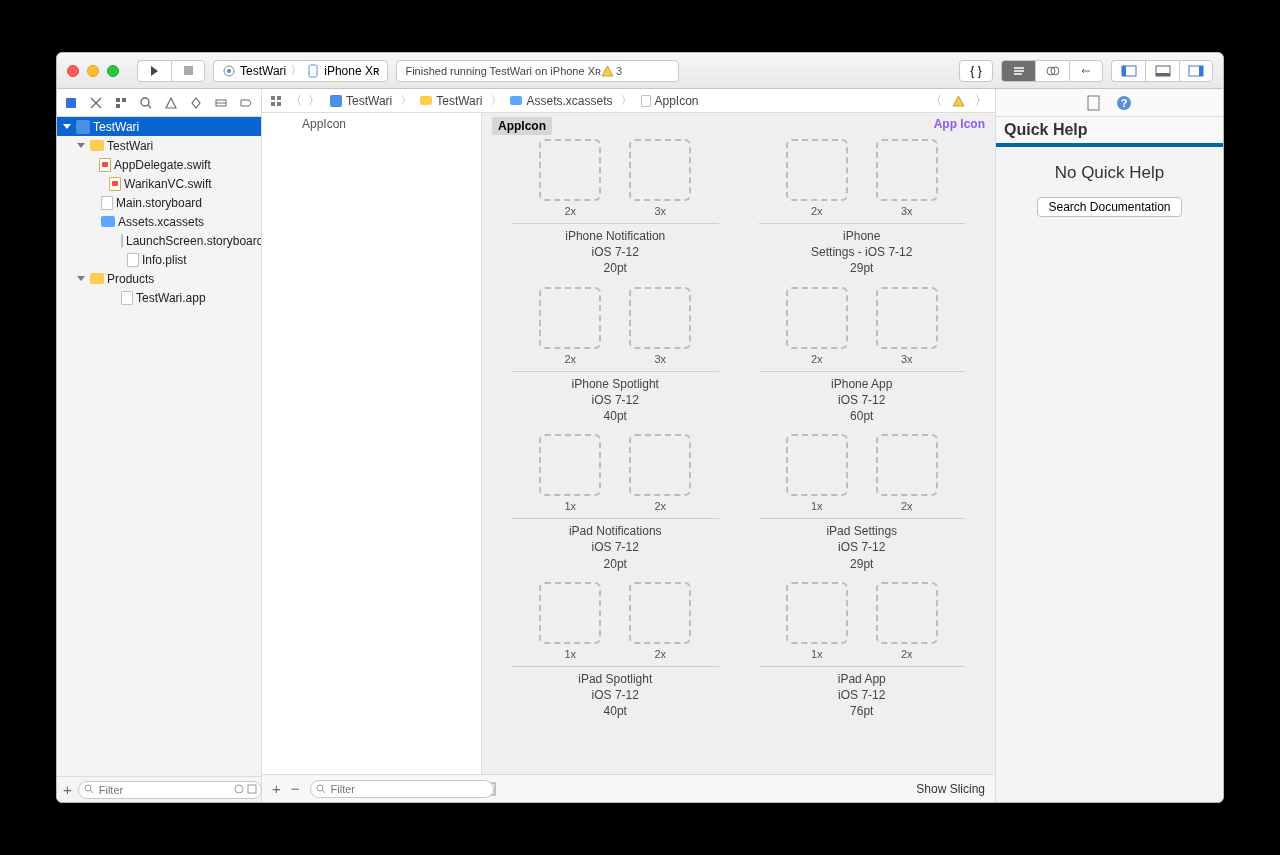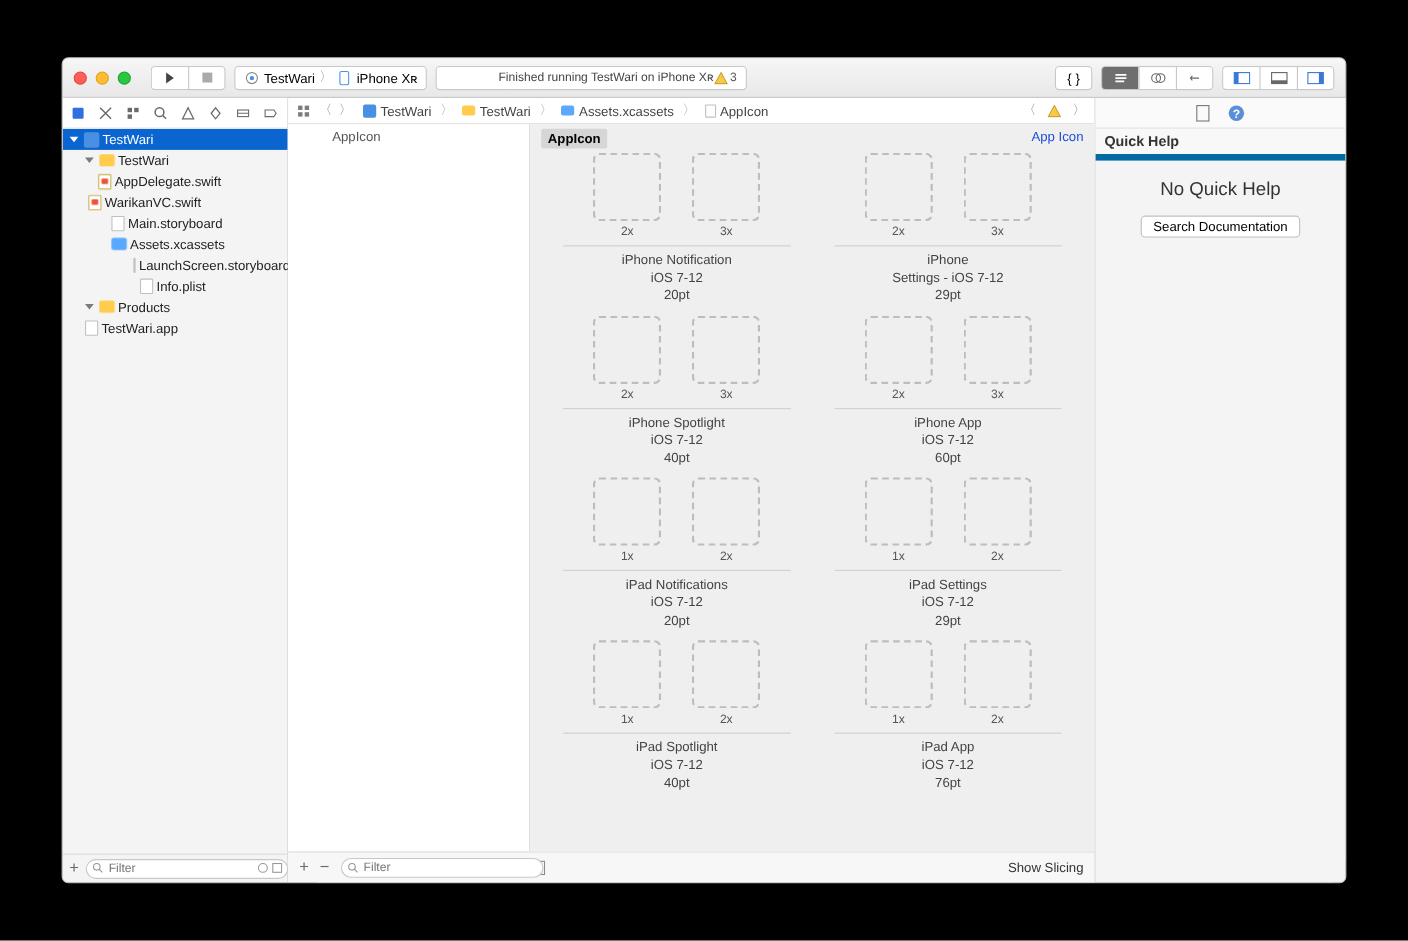--- a/index.html
+++ b/index.html
@@ -14,21 +14,21 @@
   .tl.yellow { background: #febc2e; border: 0.5px solid #e1a228; }
   .tl.green { background: #28c840; border: 0.5px solid #20a532; }
   .btn { height: 22px; background: #fff; border: 1px solid #c8c8c8; border-radius: 4px; display: flex; align-items: center; justify-content: center; padding: 0 8px; font-size: 12px; }
   .btn.square { width: 34px; padding: 0; }
   .seg { display: flex; }
   .seg .btn { border-radius: 0; border-right-width: 0; }
   .seg .btn:first-child { border-radius: 4px 0 0 4px; }
   .seg .btn:last-child { border-radius: 0 4px 4px 0; border-right-width: 1px; }
   .scheme { background: #fff; border: 1px solid #c8c8c8; border-radius: 4px; height: 22px; display: flex; align-items: center; font-size: 12px; padding: 0 8px; gap: 4px; }
   .scheme .divider { color: #999; }
-  .statusbox { flex: 1; max-width: 490px; background: #fff; border: 1px solid #c8c8c8; border-radius: 4px; height: 22px; display: flex; align-items: center; font-size: 11px; color: #444; padding: 0 8px; justify-content: flex-end; }
+  .statusbox { flex: 1; max-width: 490px; background: #fff; border: 1px solid #c8c8c8; border-radius: 4px; height: 22px; display: flex; align-items: center; font-size: 11px; color: #444; padding: 0 8px; justify-content: flex-start; }
   .warn-badge { display: flex; align-items: center; gap: 2px; color: #555; }
   .icon-mini { width: 14px; height: 12px; display: inline-flex; align-items: center; justify-content: center; }
   .tri-play { width:0; height:0; border-left: 7px solid #444; border-top: 5px solid transparent; border-bottom: 5px solid transparent; }
   .sq-stop { width: 9px; height: 9px; background: #aaa; }
   .seg .btn.active { background: #6f6f6f; color: #fff; }
   
   
   .navbar { height: 28px; background: #fff; border-bottom: 1px solid #dcdcdc; display: flex; align-items: center; padding: 0 6px; gap: 8px; }
   .nav-icons { display: flex; gap: 9px; }
   .nav-icon { width: 16px; height: 16px; display:flex; align-items:center; justify-content:center; color:#5a5a5a; }
@@ -59,41 +59,41 @@
   
   .editor-area { flex:1; display:flex; flex-direction:column; min-width:0; background:#fff; }
   .editor-top { height:24px; border-bottom:1px solid #dcdcdc; display:flex; align-items:center; padding:0 8px; gap:10px; font-size:12px; color:#333; }
   .editor-top .arrow { color:#8a8a8a; }
   .editor-split { flex:1; display:flex; min-height:0; }
   .outline { width:220px; border-right:1px solid #dcdcdc; background:#fff; font-size:12px; }
   .outline-row { padding:4px 10px 4px 40px; color:#555; }
   .asset-main { flex:1; background:#efefef; display:flex; flex-direction:column; min-width:0; position:relative;}
   .asset-header { display:flex; justify-content:space-between; padding:4px 10px; font-size:12px; }
   .asset-title { font-weight:600; background:#d6d6d6; padding:2px 6px; border-radius:2px; }
-  .asset-kind { color:#1d4ed8; }
+  .asset-kind { color:#8b5cf6;font-weight:bold; }
   .asset-scroll { flex:1; overflow-y:auto; padding:0 30px 10px 30px; }
   .asset-scroll::-webkit-scrollbar { width:14px; }
   .asset-scroll::-webkit-scrollbar-thumb { background:#b0b0b0; border-radius:7px; border:3px solid #efefef; }
   .icon-grid { display:grid; grid-template-columns: 1fr 1fr; gap:10px 40px; }
   .icon-group { text-align:center; font-size:12px; color:#444; }
   .wells { display:flex; justify-content:center; gap:28px; margin-bottom:6px; }
   .well { width:62px; height:62px; border:2px dashed #bdbdbd; border-radius:6px; background:#efefef; }
   .well-label { font-size:11px; color:#555; width:62px; text-align:center; }
   .well-wrap { display:flex; flex-direction:column; align-items:center; gap:4px; }
   .group-sep { border-top:1px solid #cfcfcf; margin:6px 0 4px 0; }
   .group-info { line-height:1.35;text-align:center; }
   .bottom-bar { height:28px; border-top:1px solid #dcdcdc; background:#f7f7f7; display:flex; align-items:center; justify-content:space-between; padding:0 10px; font-size:12px; }
   .bottom-bar .left { display:flex; align-items:center; gap:10px; }
   .fw { width:160px; }
   .editor-nav-icons { display:flex; gap:2px; align-items:center; color:#7d7d7d; }
   
   
   .inspector { width:228px; background:#f4f4f4; border-left:1px solid #dcdcdc; display:flex; flex-direction:column; }
   .insp-tabs { height:28px; border-bottom:1px solid #dcdcdc; display:flex; align-items:center; justify-content:center; gap:16px; background:#fafafa; }
-  .insp-section-head { font-size:13px; font-weight:600; color:#333; padding:4px 8px; background:#f8f8f8; border-bottom:6px solid #0369a1; }
+  .insp-section-head { font-size:16px; font-weight:600; color:#333; padding:4px 8px; background:#f8f8f8; border-bottom:4px solid #0369a1; }
   .insp-body { flex:1; padding:16px 12px; text-align:center; }
   .insp-big { font-size:17px; color:#333; margin-bottom:14px; }
   .insp-btn { display:inline-block; font-size:12px; background:#fff; border:1px solid #bfbfbf; border-radius:4px; padding:2px 10px; }
   
   svg { display:block; }
 </style>
 </head>
 <body>
 
 <div class="window">
@@ -247,25 +247,25 @@
         <div class="tree-row selected" style="padding-left:6px">
           <span class="disclose"></span>
           <span class="proj-icon"></span>
           <span>TestWari</span>
         </div>
         <div class="tree-row" style="padding-left:20px">
           <span class="disclose"></span>
           <span class="folder-icon"></span>
           <span>TestWari</span>
         </div>
-        <div class="tree-row" style="padding-left:32px">
+        <div class="tree-row" style="padding-left:42px">
             <span class="swift-icon"></span>
             <span>AppDelegate.swift</span>
           </div>
-        <div class="tree-row" style="padding-left:23px">
+        <div class="tree-row" style="padding-left:52px">
             <span class="swift-icon"></span>
             <span>WarikanVC.swift</span>
           </div>
         <div class="tree-row" style="padding-left:44px">
             <span class="sb-icon"></span>
             <span>Main.storyboard</span>
           </div>
         <div class="tree-row" style="padding-left:44px">
             <span class="folder-icon blue"></span>
             <span>Assets.xcassets</span>
@@ -276,21 +276,21 @@
           </div>
         <div class="tree-row" style="padding-left:70px">
             <span class="sb-icon"></span>
             <span>Info.plist</span>
           </div>
         <div class="tree-row" style="padding-left:20px">
           <span class="disclose"></span>
           <span class="folder-icon"></span>
           <span>Products</span>
         </div>
-        <div class="tree-row" style="padding-left:20px">
+        <div class="tree-row" style="padding-left:64px">
             <span class="sb-icon"></span>
             <span>TestWari.app</span>
           </div>
       </div>
       <div class="bottom-filter">
         <span class="plus-minus">+</span>
         <div style="position:relative; flex:1">
           <input class="filter-input" placeholder="Filter" style="">
           <svg width="10" height="10" style="position:absolute; left:6px; top:4px">
               <circle cx="4" cy="4" r="3" fill="none" stroke="#999"></circle>

